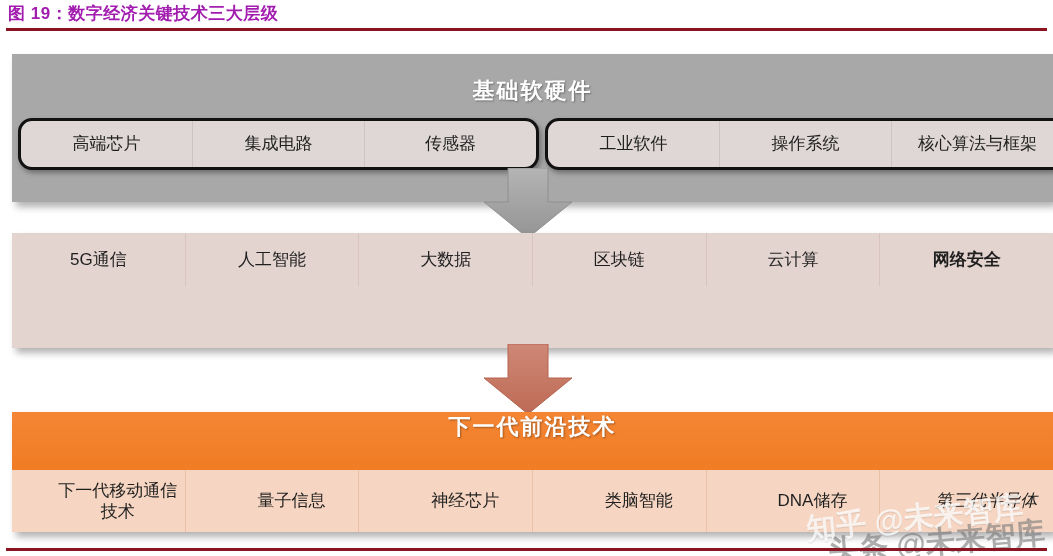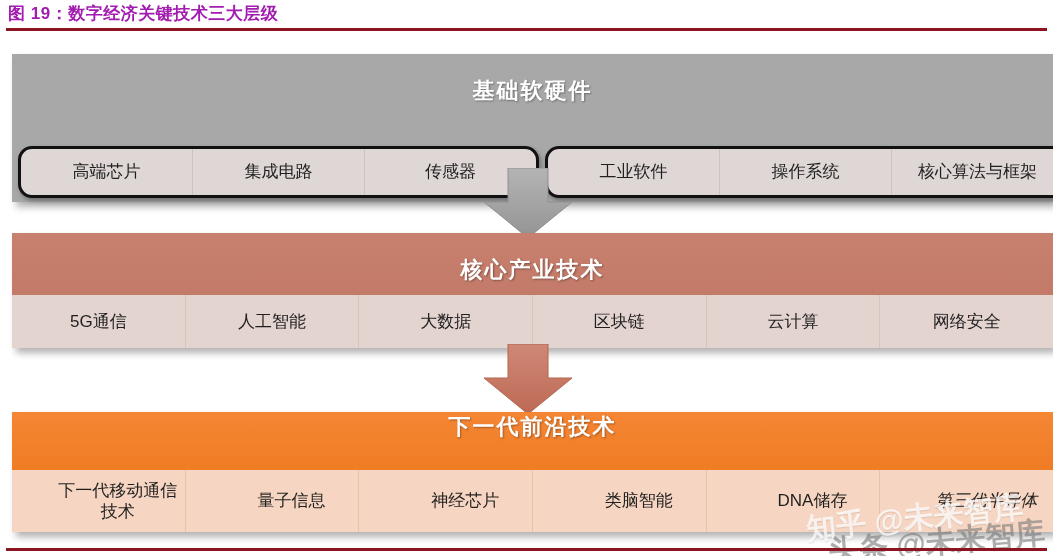--- a/index.html
+++ b/index.html
@@ -96,21 +96,20 @@
   }
   .rounded-group {
     position: absolute;
     box-sizing: border-box;
     border: 3px solid #111111;
     border-radius: 14px;
     background: #ded7d5;
     display: flex;
     overflow: hidden;
     box-shadow: 2px 3px 5px rgba(0,0,0,0.35);
-    margin-top: 28px;
   }
   .rounded-group .layer-item {
     border-right: 1px solid #cdc4c1;
   }
   .rounded-group .layer-item:last-child { border-right: none; }
   #group-hardware {
     left: 6px;
     top: 64px;
     width: 521px;
     height: 52px;
@@ -133,21 +132,21 @@
   #layer-core .layer-header {
     height: 62px;
     background: linear-gradient(180deg, #c8806f 0%, #c37a68 100%);
     align-items: flex-start;
     padding-top: 22px;
   }
   #layer-core .layer-items { height: 53px; }
   #layer-core .layer-item {
     border-right: 1px solid #d9c3bd;
   }
-  #layer-core .layer-item:last-child { border-right: none; }
+  #layer-core .layer-item:last-child { border-right: none; font-weight: bold; }
 
   
   #layer-frontier {
     left: 12px;
     top: 412px;
     width: 1041px;
     height: 120px;
     background: #f6d6c2;
   }
   #layer-frontier .layer-header {
@@ -223,21 +222,20 @@
       <linearGradient id="gradArrow1" x1="0" y1="0" x2="0" y2="1">
         <stop offset="0%" stop-color="#b4b4b4"></stop>
         <stop offset="100%" stop-color="#949494"></stop>
       </linearGradient>
     </defs>
     <polygon points="28,0 68,0 68,34 92,34 48,70 4,34 28,34" fill="url(#gradArrow1)" stroke="#8f8f8f" stroke-width="1" style="filter:none"></polygon>
   </svg>
 </div>
 
 <div class="layer" id="layer-core">
-  <div class="layer-header">核心产业技术</div>
   <div class="layer-items">
     <div class="layer-item">5G通信</div>
     <div class="layer-item">人工智能</div>
     <div class="layer-item">大数据</div>
     <div class="layer-item">区块链</div>
     <div class="layer-item">云计算</div>
     <div class="layer-item">网络安全</div>
   </div>
 </div>
 

